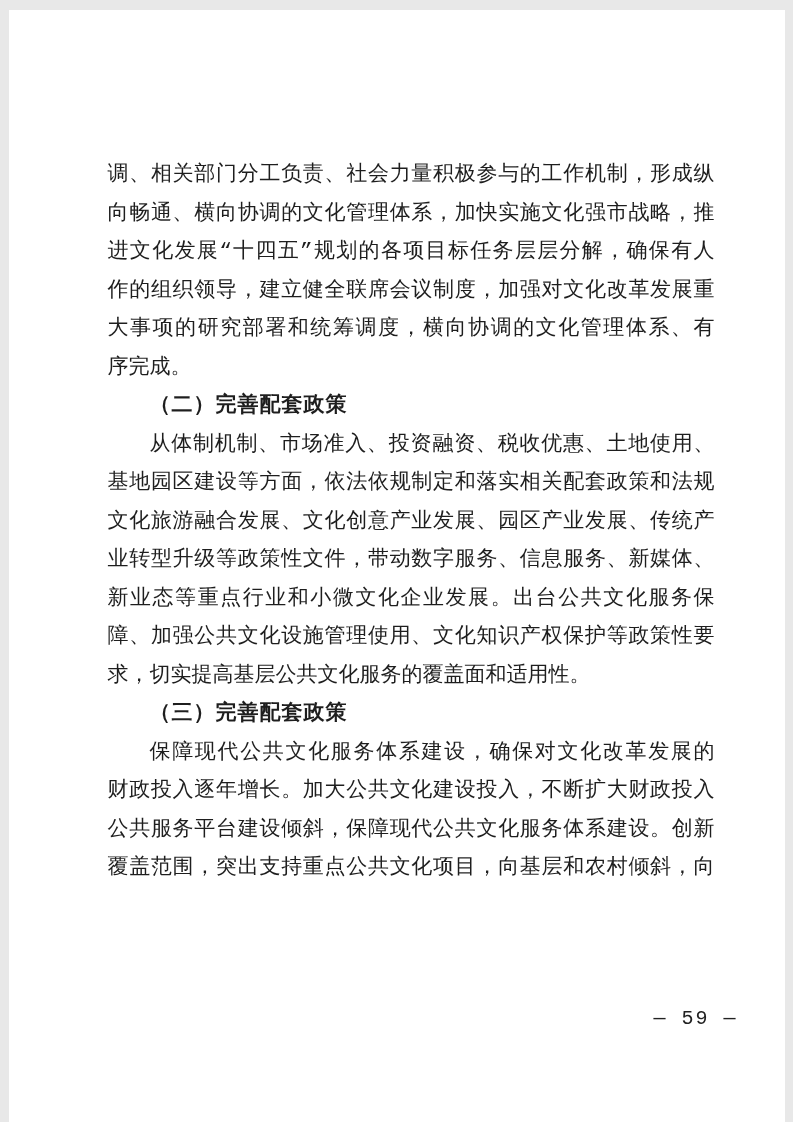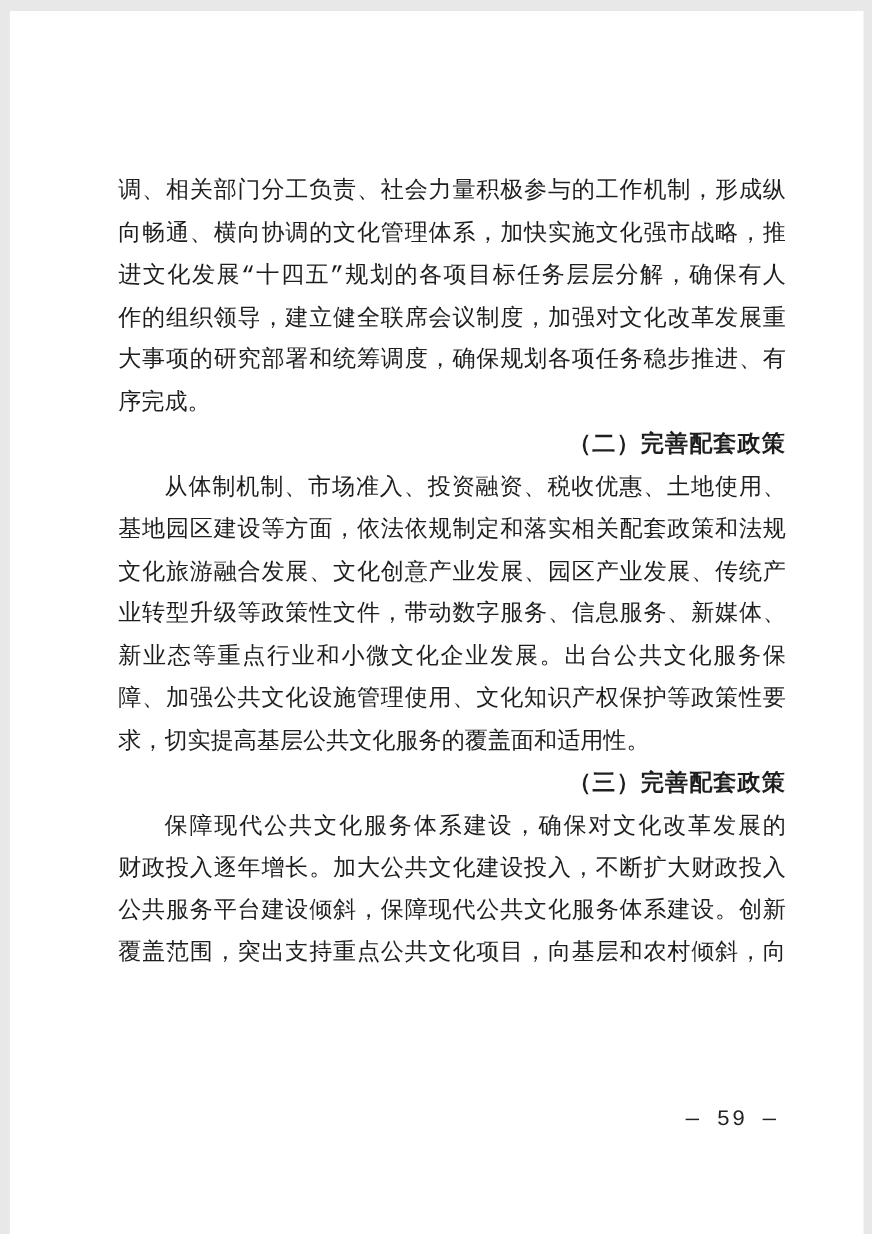--- a/index.html
+++ b/index.html
@@ -27,46 +27,45 @@
     text-align:justify;
     text-align-last:justify;
   }
   .tline.noj { text-align-last:left; }
   .tline.indent { padding-left:42px; }
   .heading {
     height:38.5px;
     padding-left:42px;
     font-weight:bold;
     letter-spacing:1px;
-    text-align:right;
   }
   .page-number {
     position:absolute;
-    left:602px;
+    left:632px;
     top:997px;
     width:110px;
     font-size:20px;
     letter-spacing:2px;
     text-align:center;
     color:#222222;
   }
 </style>
 </head>
 <body>
 
 <div class="page">
 
   <div class="body-text">
 
     <div>
       <div class="tline">调、相关部门分工负责、社会力量积极参与的工作机制，形成纵</div>
       <div class="tline">向畅通、横向协调的文化管理体系，加快实施文化强市战略，推</div>
       <div class="tline">进文化发展“十四五”规划的各项目标任务层层分解，确保有人</div>
       <div class="tline">作的组织领导，建立健全联席会议制度，加强对文化改革发展重</div>
-      <div class="tline">大事项的研究部署和统筹调度，确保规划各项任务稳步推进、有</div>
+      <div class="tline">大事项的研究部署和统筹调度，横向协调的文化管理体系、有</div>
       <div class="tline noj">序完成。</div>
     </div>
 
     <div class="heading">（二）完善配套政策</div>
 
     <div>
       <div class="tline indent">从体制机制、市场准入、投资融资、税收优惠、土地使用、</div>
       <div class="tline">基地园区建设等方面，依法依规制定和落实相关配套政策和法规</div>
       <div class="tline">文化旅游融合发展、文化创意产业发展、园区产业发展、传统产</div>
       <div class="tline">业转型升级等政策性文件，带动数字服务、信息服务、新媒体、</div>

